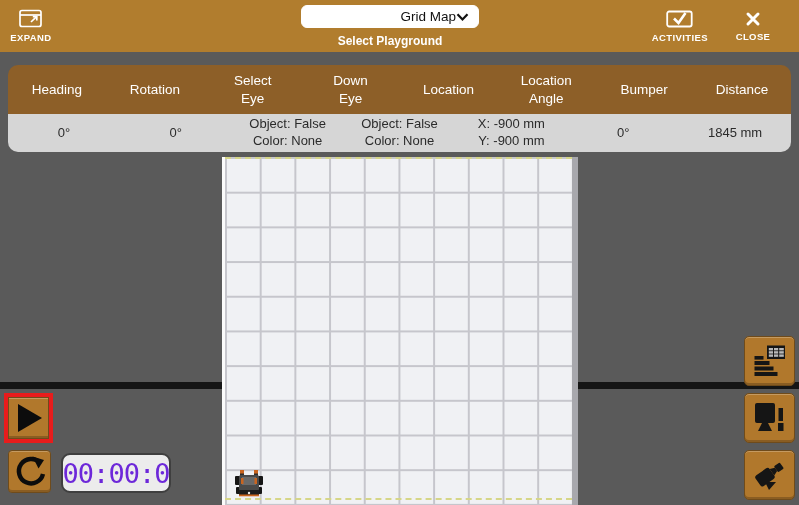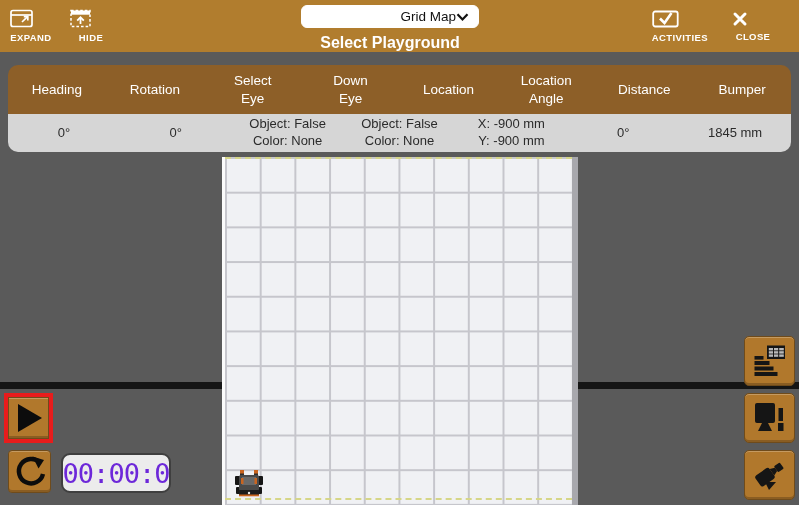--- a/index.html
+++ b/index.html
@@ -4,29 +4,29 @@
 <style>
   html,body{margin:0;padding:0;width:799px;height:505px;overflow:hidden;
     font-family:"Liberation Sans",sans-serif;background:var(--c-main-bg,#5a5a5a);}
   *{box-sizing:border-box;}
 
   
   .topbar{position:relative;width:799px;height:52px;background:var(--c-topbar,#b17d2e);}
   .tb-group{position:absolute;top:0;height:52px;display:flex;align-items:center;}
   .tb-left{left:8px;gap:14px;}
   .tb-right{right:23px;gap:20px;}
-  .tb-btn{display:flex;flex-direction:column;justify-content:center;
+  .tb-btn{display:flex;flex-direction:column;align-items:center;justify-content:center;
     gap:4px;background:none;border:none;cursor:pointer;padding:4px 2px;min-width:46px;}
   .tb-btn .lbl{color:#fff;font-size:9.5px;font-weight:bold;letter-spacing:.4px;}
   .tb-center{position:absolute;left:296px;top:5px;width:188px;text-align:center;}
   .pg-select{width:178px;height:23px;margin:0 auto;background:#fff;border:1px solid #fff;
     border-radius:6px;display:flex;align-items:center;justify-content:flex-end;
     padding:0 9px;cursor:pointer;}
   .pg-select .val{font-size:13.5px;color:#111;}
-  .pg-caption{margin-top:6px;color:#fff;font-size:16px;font-weight:bold;}
+  .pg-caption{margin-top:6px;color:#fff;font-size:12px;font-weight:bold;}
 
   
   .main{position:relative;width:799px;height:337px;background:var(--c-main-bg,#5a5a5a);}
 
   
   .dashboard{position:absolute;left:8px;top:13px;width:783px;border-radius:10px;overflow:hidden;}
   .dash-header{display:flex;height:49px;background:var(--c-table-header,#8d5f28);}
   .dash-row{display:flex;height:38px;background:var(--c-table-row,#d6d6d6);}
   .cell{flex:1;display:flex;align-items:center;justify-content:center;
     text-align:center;white-space:pre-line;}
@@ -77,31 +77,20 @@
       <span>
         <svg width="24" height="19" viewBox="0 0 24 19">
           <rect x="1" y="1.5" width="21" height="16" rx="2" fill="none" stroke="#fff" stroke-width="1.7"></rect>
           <line x1="1" y1="6" x2="22" y2="6" stroke="#fff" stroke-width="1.7"></line>
           <path d="M12 13 L17.6 7.6" stroke="#fff" stroke-width="1.7"></path>
           <path d="M13.8 7.6 H17.8 V11.6" fill="none" stroke="#fff" stroke-width="1.7"></path>
         </svg>
       </span>
       <span class="lbl">EXPAND</span>
     </button>
-    <button class="tb-btn">
-      <span>
-        <svg width="21" height="19" viewBox="0 0 21 19">
-          <rect x="1" y="1.5" width="19" height="16" fill="none" stroke="#fff" stroke-width="1.5" stroke-dasharray="2.6 2"></rect>
-          <rect x="1" y="1.5" width="19" height="4.2" fill="#fff"></rect>
-          <path d="M10.5 15 V9" stroke="#fff" stroke-width="1.8"></path>
-          <path d="M7.2 11.7 L10.5 8.3 L13.8 11.7" fill="none" stroke="#fff" stroke-width="1.8"></path>
-        </svg>
-      </span>
-      <span class="lbl">HIDE</span>
-    </button>
   </div>
 
   <div class="tb-center">
     <div class="pg-select">
       <span class="val">Grid Map</span>
       <span>
         <svg width="13" height="8" viewBox="0 0 13 8">
           <path d="M1.5 1.2 L6.5 6.4 L11.5 1.2" fill="none" stroke="#111" stroke-width="2.2"></path>
         </svg>
       </span>
@@ -136,22 +125,22 @@
     <div class="dash-header">
       <div class="cell">Heading</div>
       <div class="cell">Rotation</div>
       <div class="cell">Select
 Eye</div>
       <div class="cell">Down
 Eye</div>
       <div class="cell">Location</div>
       <div class="cell">Location
 Angle</div>
+      <div class="cell">Bumper</div>
       <div class="cell">Distance</div>
-      <div class="cell">Bumper</div>
     </div>
     <div class="dash-row">
       <div class="cell">0°</div>
       <div class="cell">0°</div>
       <div class="cell">Object: False
 Color: None</div>
       <div class="cell">Object: False
 Color: None</div>
       <div class="cell">X: -900 mm
 Y: -900 mm</div>

